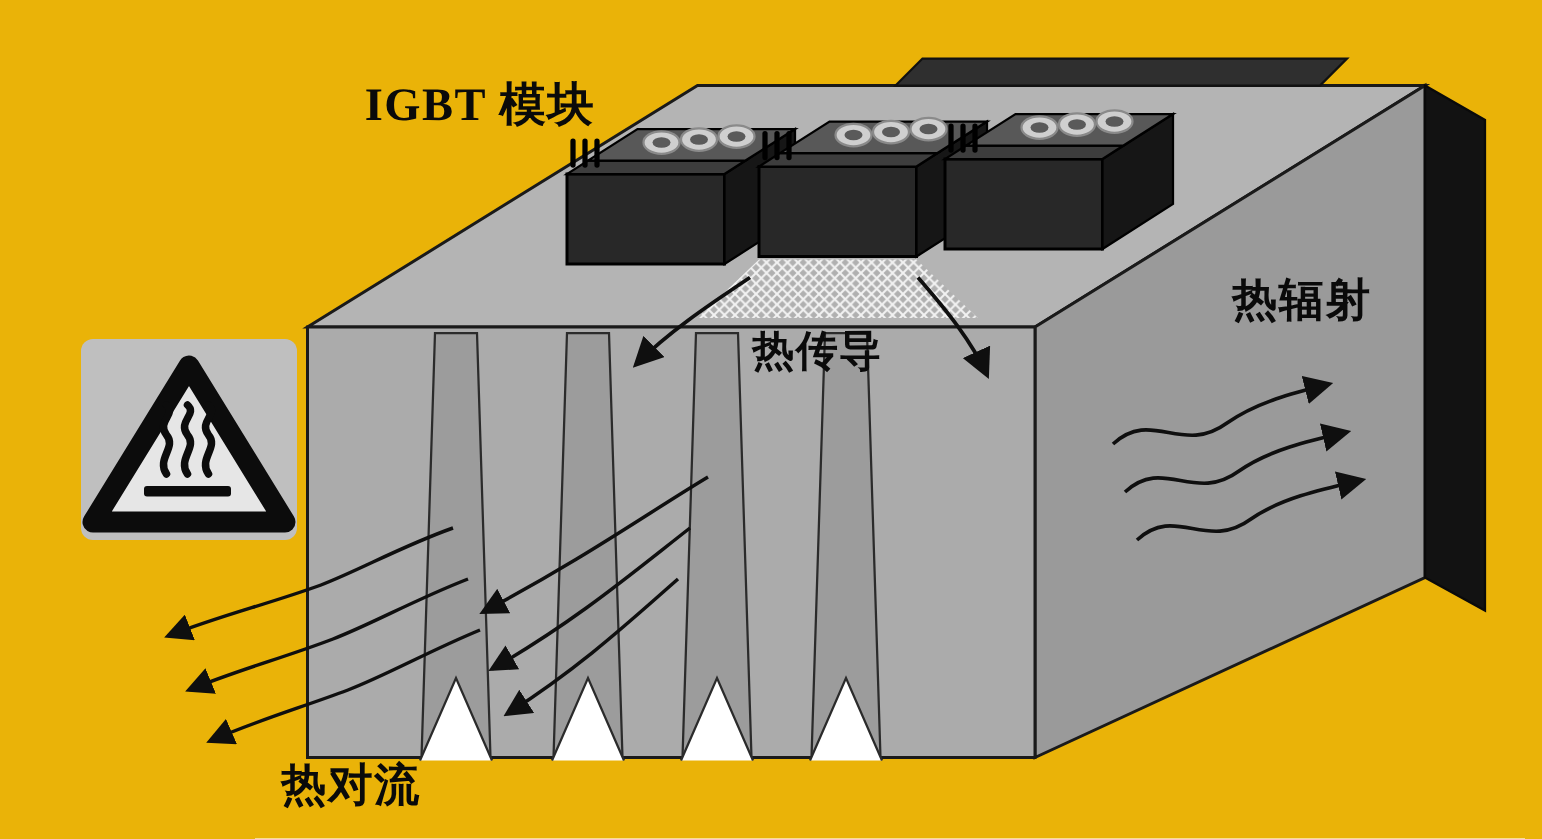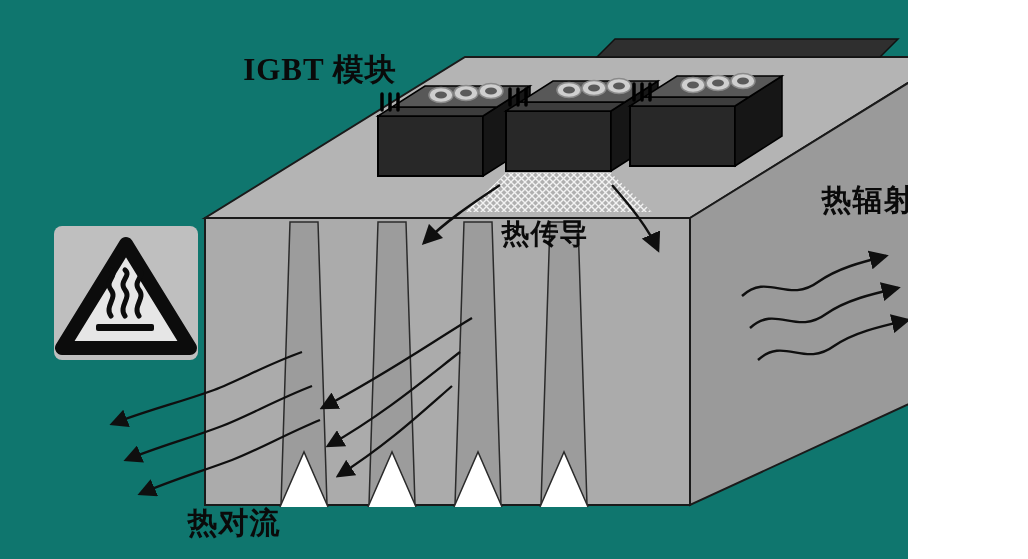--- a/index.html
+++ b/index.html
@@ -1,19 +1,19 @@
 <!DOCTYPE html>
 <html><head>
 <meta charset="utf-8">
 <style>
   html,body{margin:0;padding:0;background:#ffffff;}
   .stage{
     position:relative;
-    width:908px;height:559px;
-    background:#0f766e;
+    width:1028px;height:559px;
+    background:#eab308;
     overflow:hidden;
     font-family:"Liberation Serif","DejaVu Serif",serif;
   }
   svg{display:block;}
   text{fill:#0a0a0a;}
   .lbl{font-weight:600;letter-spacing:1px;}
 </style>
 </head>
 <body>
 

